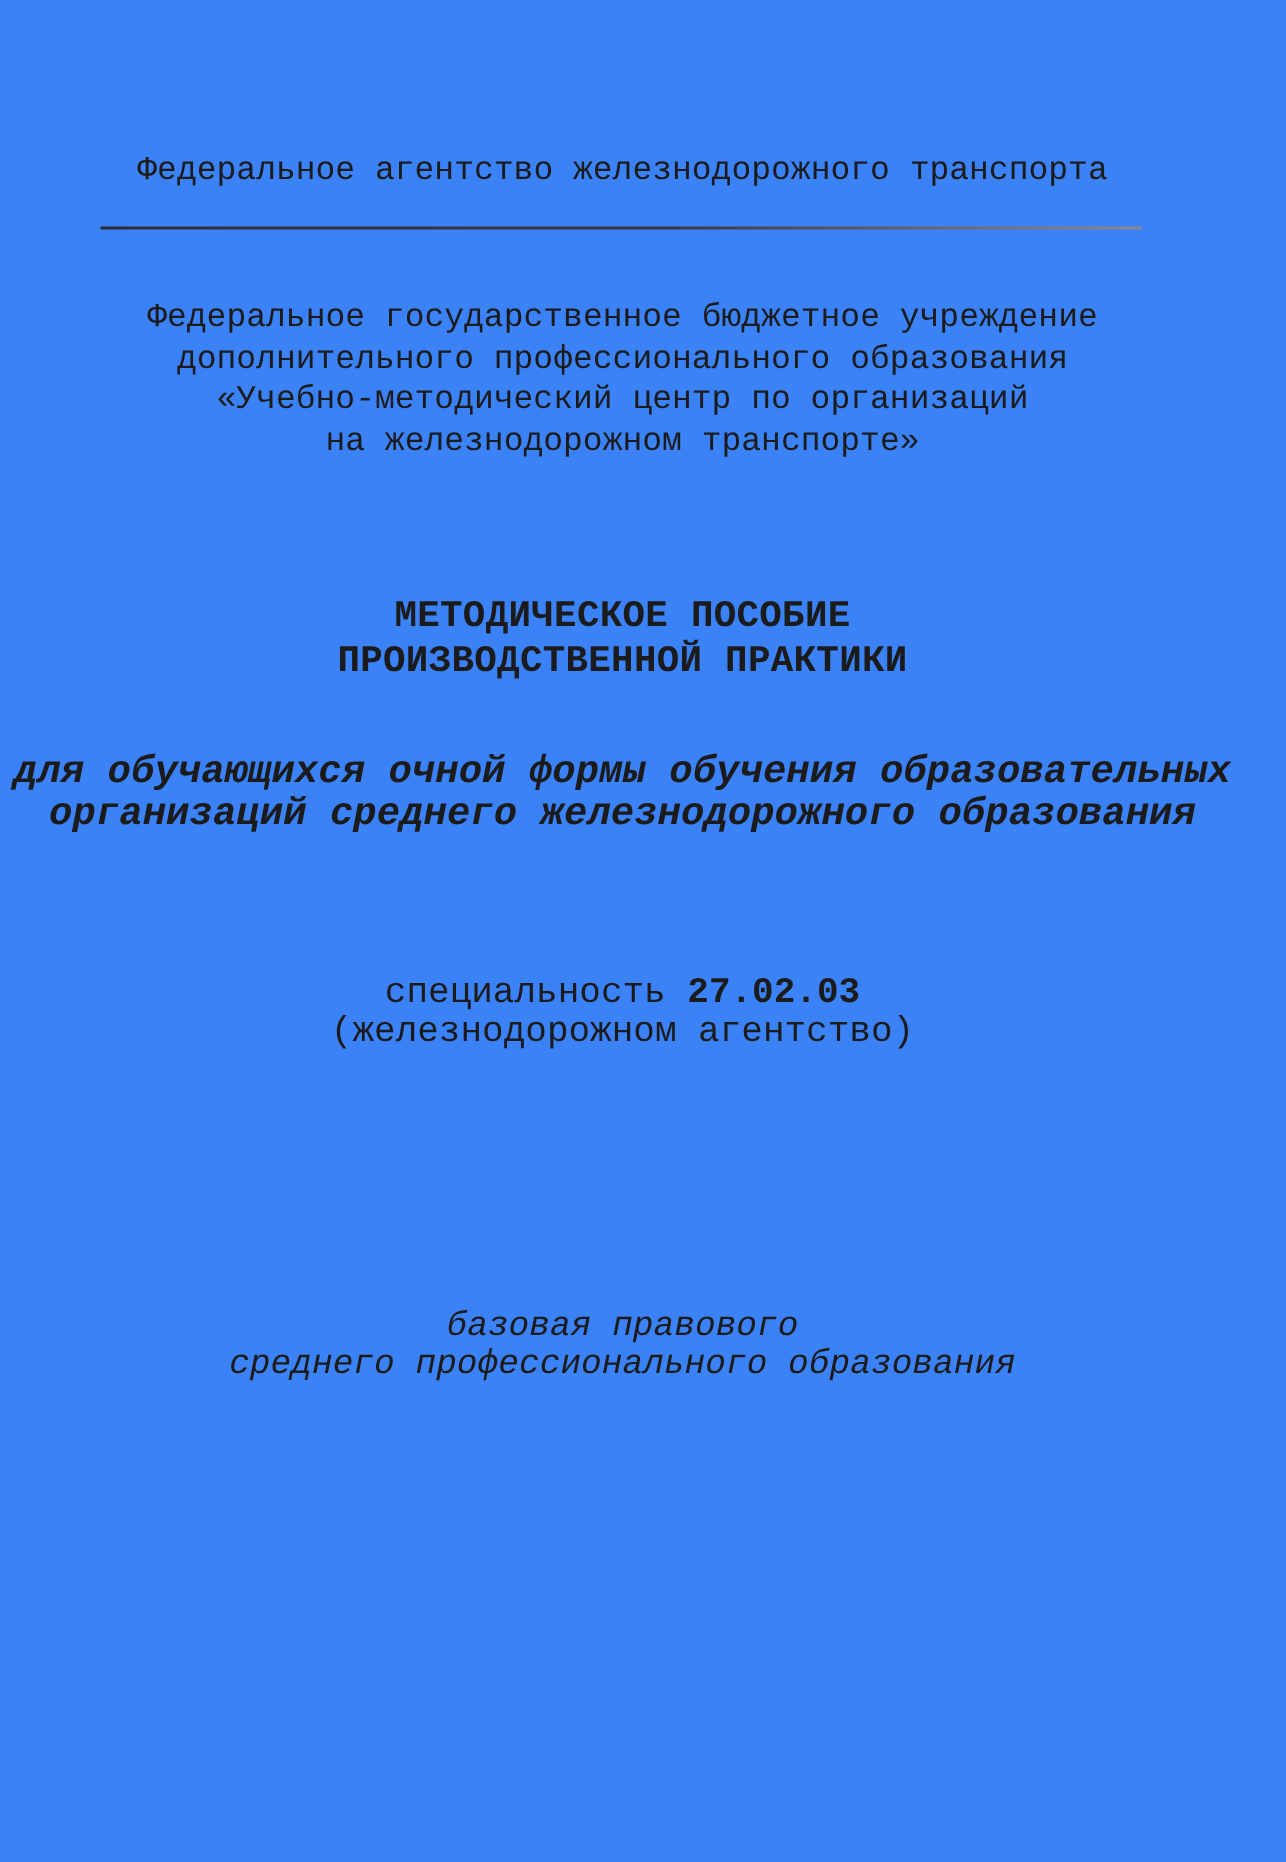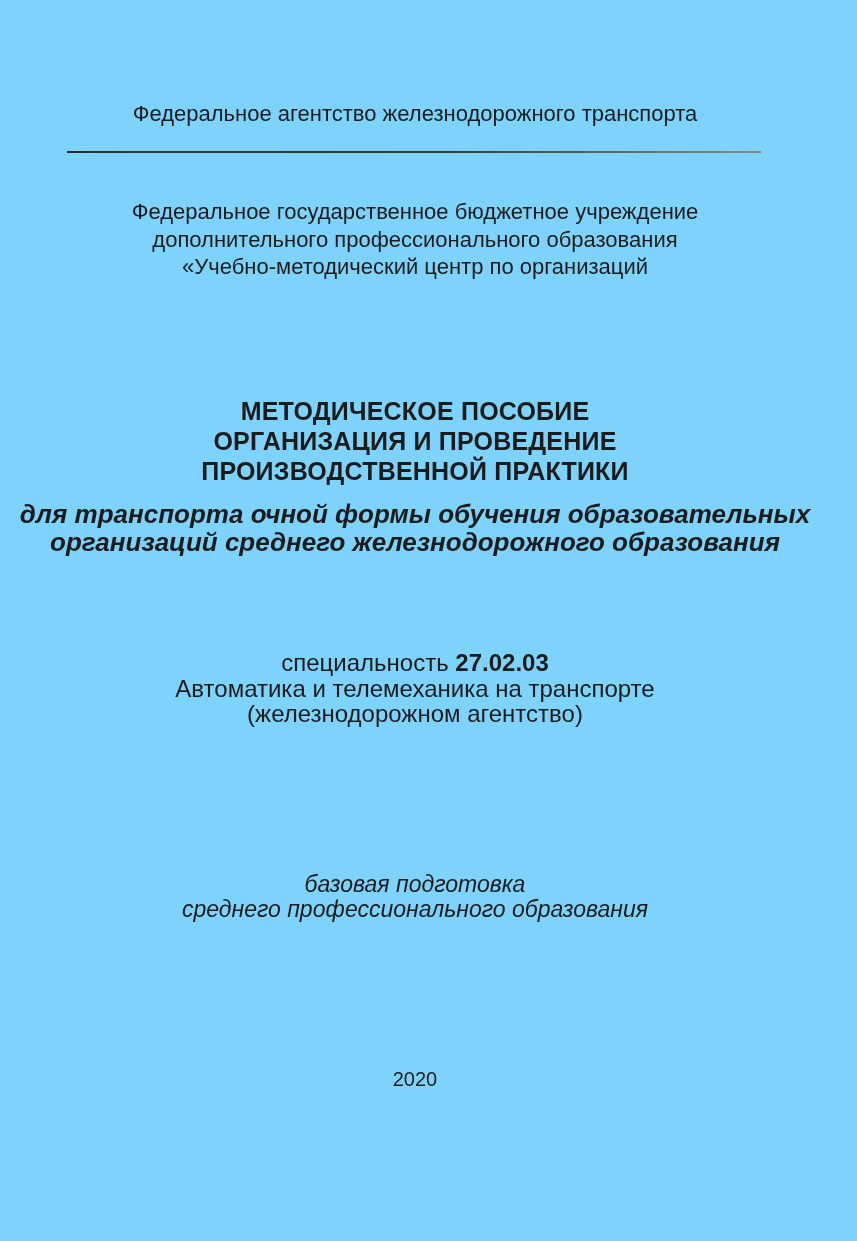--- a/index.html
+++ b/index.html
@@ -4,22 +4,22 @@
 <style>
   html, body {
     margin: 0;
     padding: 0;
     background: #ffffff;
   }
   .page {
     position: relative;
     width: 857px;
     height: 1241px;
-    background: #7dd3fc;
-    font-family: Liberation Sans, sans-serif;
+    background: #3b82f6;
+    font-family: Liberation Mono, monospace;
     color: #1b1b1b;
     overflow: hidden;
   }
   .content-column {
     position: absolute;
     left: 0;
     width: 830px;
     text-align: center;
   }
   .header-block {
@@ -85,39 +85,37 @@
   <div class="content-column header-block">
     <div class="header-line">Федеральное агентство железнодорожного транспорта</div>
   </div>
 
   <div class="divider-rule"></div>
 
   <div class="content-column institution-block">
     <div>Федеральное государственное бюджетное учреждение</div>
     <div>дополнительного профессионального образования</div>
     <div>«Учебно-методический центр по организаций</div>
+    <div>на железнодорожном транспорте»</div>
   </div>
 
   <div class="content-column title-block">
     <div>МЕТОДИЧЕСКОЕ ПОСОБИЕ</div>
-    <div>ОРГАНИЗАЦИЯ И ПРОВЕДЕНИЕ</div>
     <div>ПРОИЗВОДСТВЕННОЙ ПРАКТИКИ</div>
   </div>
 
   <div class="content-column subtitle-block">
-    <div>для транспорта очной формы обучения образовательных</div>
+    <div>для обучающихся очной формы обучения образовательных</div>
     <div>организаций среднего железнодорожного образования</div>
   </div>
 
   <div class="content-column specialty-block">
     <div><span>специальность </span><span class="specialty-code">27.02.03</span></div>
-    <div>Автоматика и телемеханика на транспорте</div>
     <div>(железнодорожном агентство)</div>
   </div>
 
   <div class="content-column training-block">
-    <div>базовая подготовка</div>
+    <div>базовая правового</div>
     <div>среднего профессионального образования</div>
   </div>
 
-  <div class="content-column year-block">2020</div>
 
 </div>
 
 </body></html>

